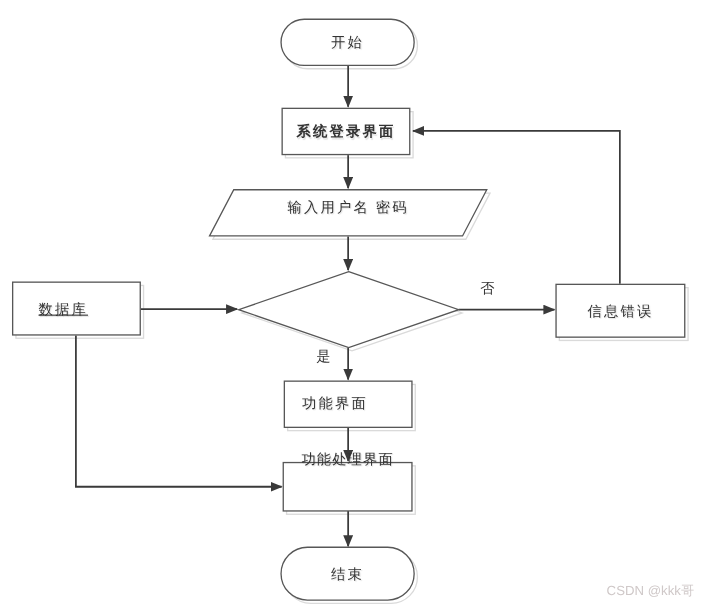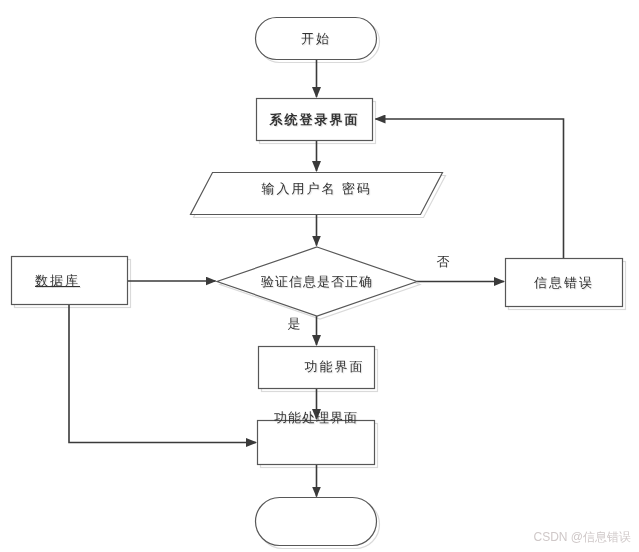--- a/index.html
+++ b/index.html
@@ -18,21 +18,21 @@
     text-shadow:1px 1px 1px rgba(0,0,0,0.12);
     white-space:nowrap;
     user-select:none;
   }
   .start   {left:255px;top:17px; width:122px;height:43px;}
   .login   {left:256px;top:98px; width:117px;height:43px;font-weight:bold;}
   .input   {left:190px;top:172px;width:253px;height:34px;}
   .decision{left:217px;top:247px;width:200px;height:69px;letter-spacing:1px;}
   .database{left:11px; top:256px;width:93px;height:49px;text-decoration:underline;}
   .error   {left:505px;top:258px;width:118px;height:49px;}
-  .function{left:276px;top:346px;width:117px;height:42px;}
+  .function{left:246px;top:346px;width:117px;height:42px;}
   .process {left:257px;top:396px;width:118px;height:44px;letter-spacing:1px;}
   .end     {left:255px;top:497px;width:122px;height:49px;}
   .branch  {font-size:13px;letter-spacing:0;text-shadow:none;}
   .yes     {left:282px;top:314px;width:24px;height:20px;}
   .no      {left:431px;top:252px;width:24px;height:20px;}
   .watermark{
     left:489px;top:529px;width:142px;height:16px;
     justify-content:flex-end;
     font-family:"Liberation Sans","DejaVu Sans",sans-serif;
     font-size:12px;color:#cfc8c8;letter-spacing:0;text-shadow:none;
@@ -84,24 +84,24 @@
       <rect x="505.5" y="258.5" width="117" height="48"></rect>
       <rect x="258.5" y="346.5" width="116" height="42"></rect>
       <rect x="257.5" y="420.5" width="117" height="44"></rect>
       <rect x="255.5" y="497.5" width="121" height="48" rx="24"></rect>
     </g>
   </svg>
 
   <div class="lbl start">开始</div>
   <div class="lbl login">系统登录界面</div>
   <div class="lbl input">输入用户名 密码</div>
-  <div class="lbl decision">验证信息是否正确</div>
   <div class="lbl database">数据库</div>
   <div class="lbl error">信息错误</div>
   <div class="lbl function">功能界面</div>
   <div class="lbl process">功能处理界面</div>
+  <div class="lbl end">结束</div>
 
   <div class="lbl branch yes">是</div>
   <div class="lbl branch no">否</div>
 
-  <div class="lbl watermark">CSDN @信息错误</div>
+  <div class="lbl watermark">CSDN @kkk哥</div>
 
 </div>
 
 </body></html>

